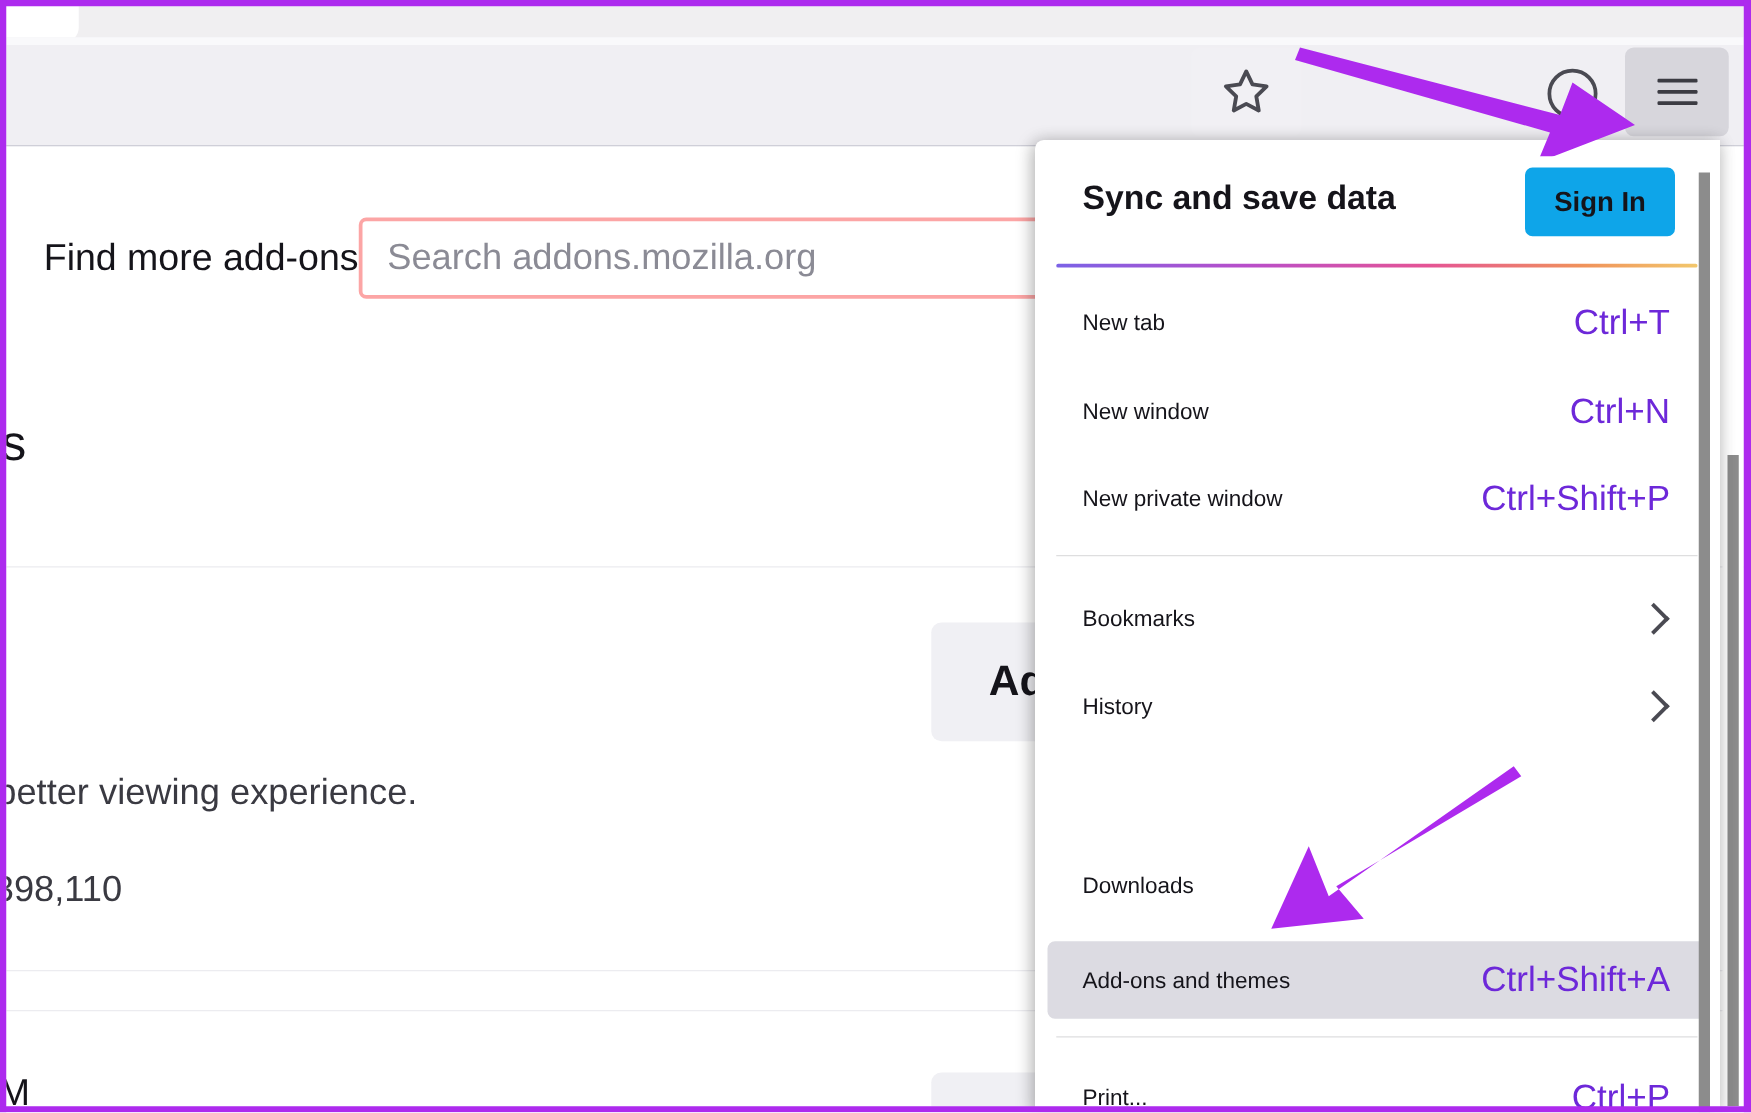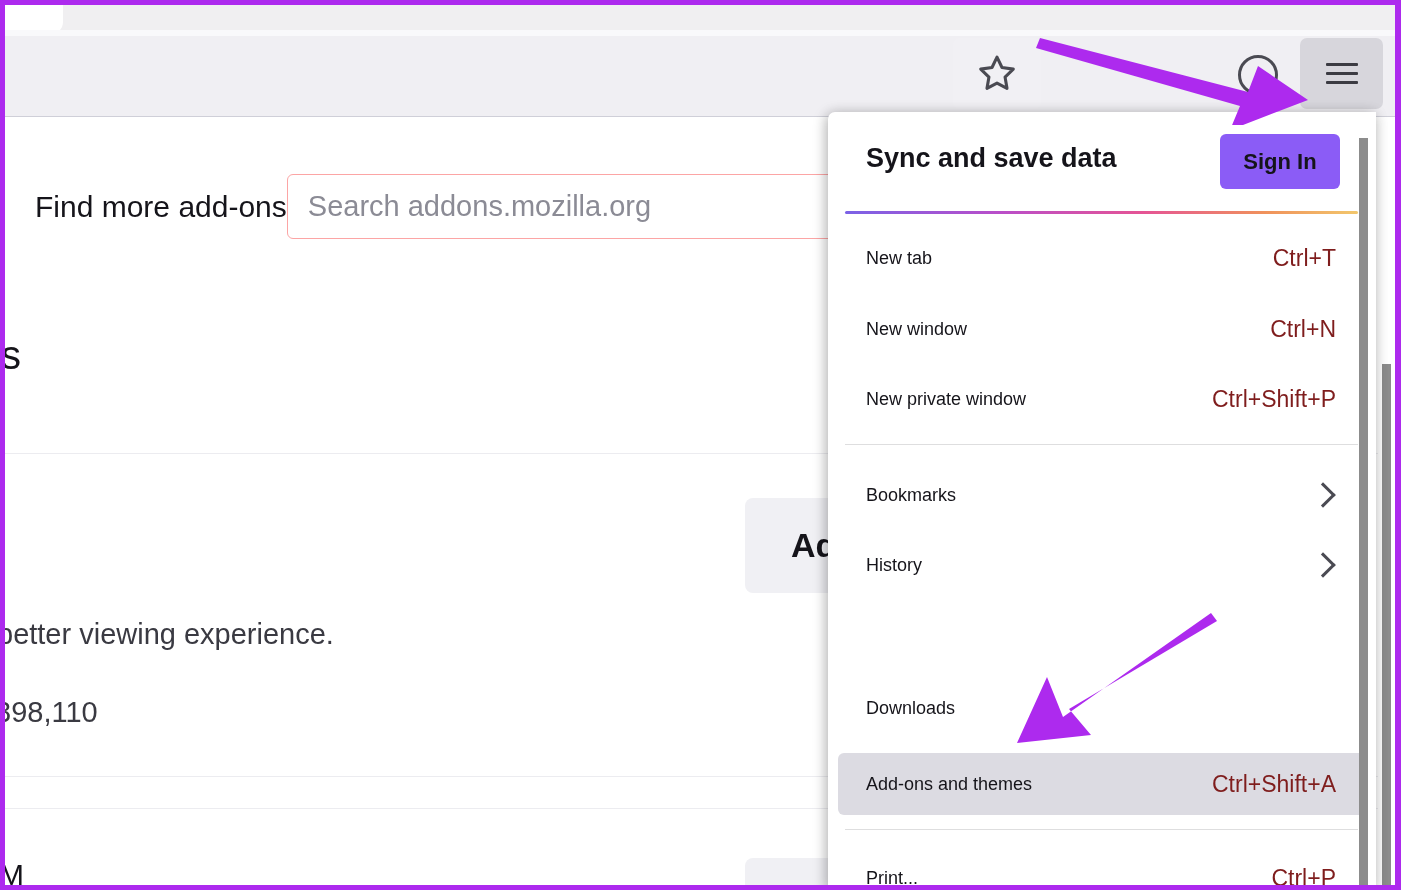--- a/index.html
+++ b/index.html
@@ -104,21 +104,21 @@
     align-items: center;
   }
   .find-label {
     font-size: 30px;
     color: #15141a;
     white-space: nowrap;
     font-weight: 400;
   }
   .search-box {
     width: 600px; height: 65px;
-    border: 1px solid #fca5a5;
+    border: 3px solid #fca5a5;
     border-radius: 6px;
     display: flex;
     align-items: center;
     padding: 0 20px;
     background: #ffffff;
   }
   .search-box .ph {
     font-size: 29px;
     color: #8b8b95;
     white-space: nowrap;
@@ -218,21 +218,21 @@
     left: 38px;
     font-size: 27px;
     font-weight: 600;
     color: #15141a;
     white-space: nowrap;
   }
   .signin-btn {
     position: absolute;
     left: 392px; top: 22px;
     width: 120px; height: 55px;
-    background: #8b5cf6;
+    background: #0ea5e9;
     border-radius: 6px;
     display: flex;
     align-items: center;
     justify-content: center;
     font-size: 22px;
     font-weight: 600;
     color: #15141a;
   }
   .gradient-rule-fix {
     position: absolute;
@@ -254,22 +254,22 @@
   .mi-label {
     position: absolute;
     left: 28px;
     font-size: 18px;
     color: #15141a;
     white-space: nowrap;
   }
   .mi-shortcut {
     position: absolute;
     right: 30px;
-    font-size: 23px;
-    color: #7f1d1d;
+    font-size: 28px;
+    color: #6d28d9;
     white-space: nowrap;
   }
   .mi-chevron {
     position: absolute;
     right: 34px;
     width: 18px; height: 18px;
     border-top: 3px solid #4a4a52;
     border-right: 3px solid #4a4a52;
     transform: rotate(45deg);
   }

